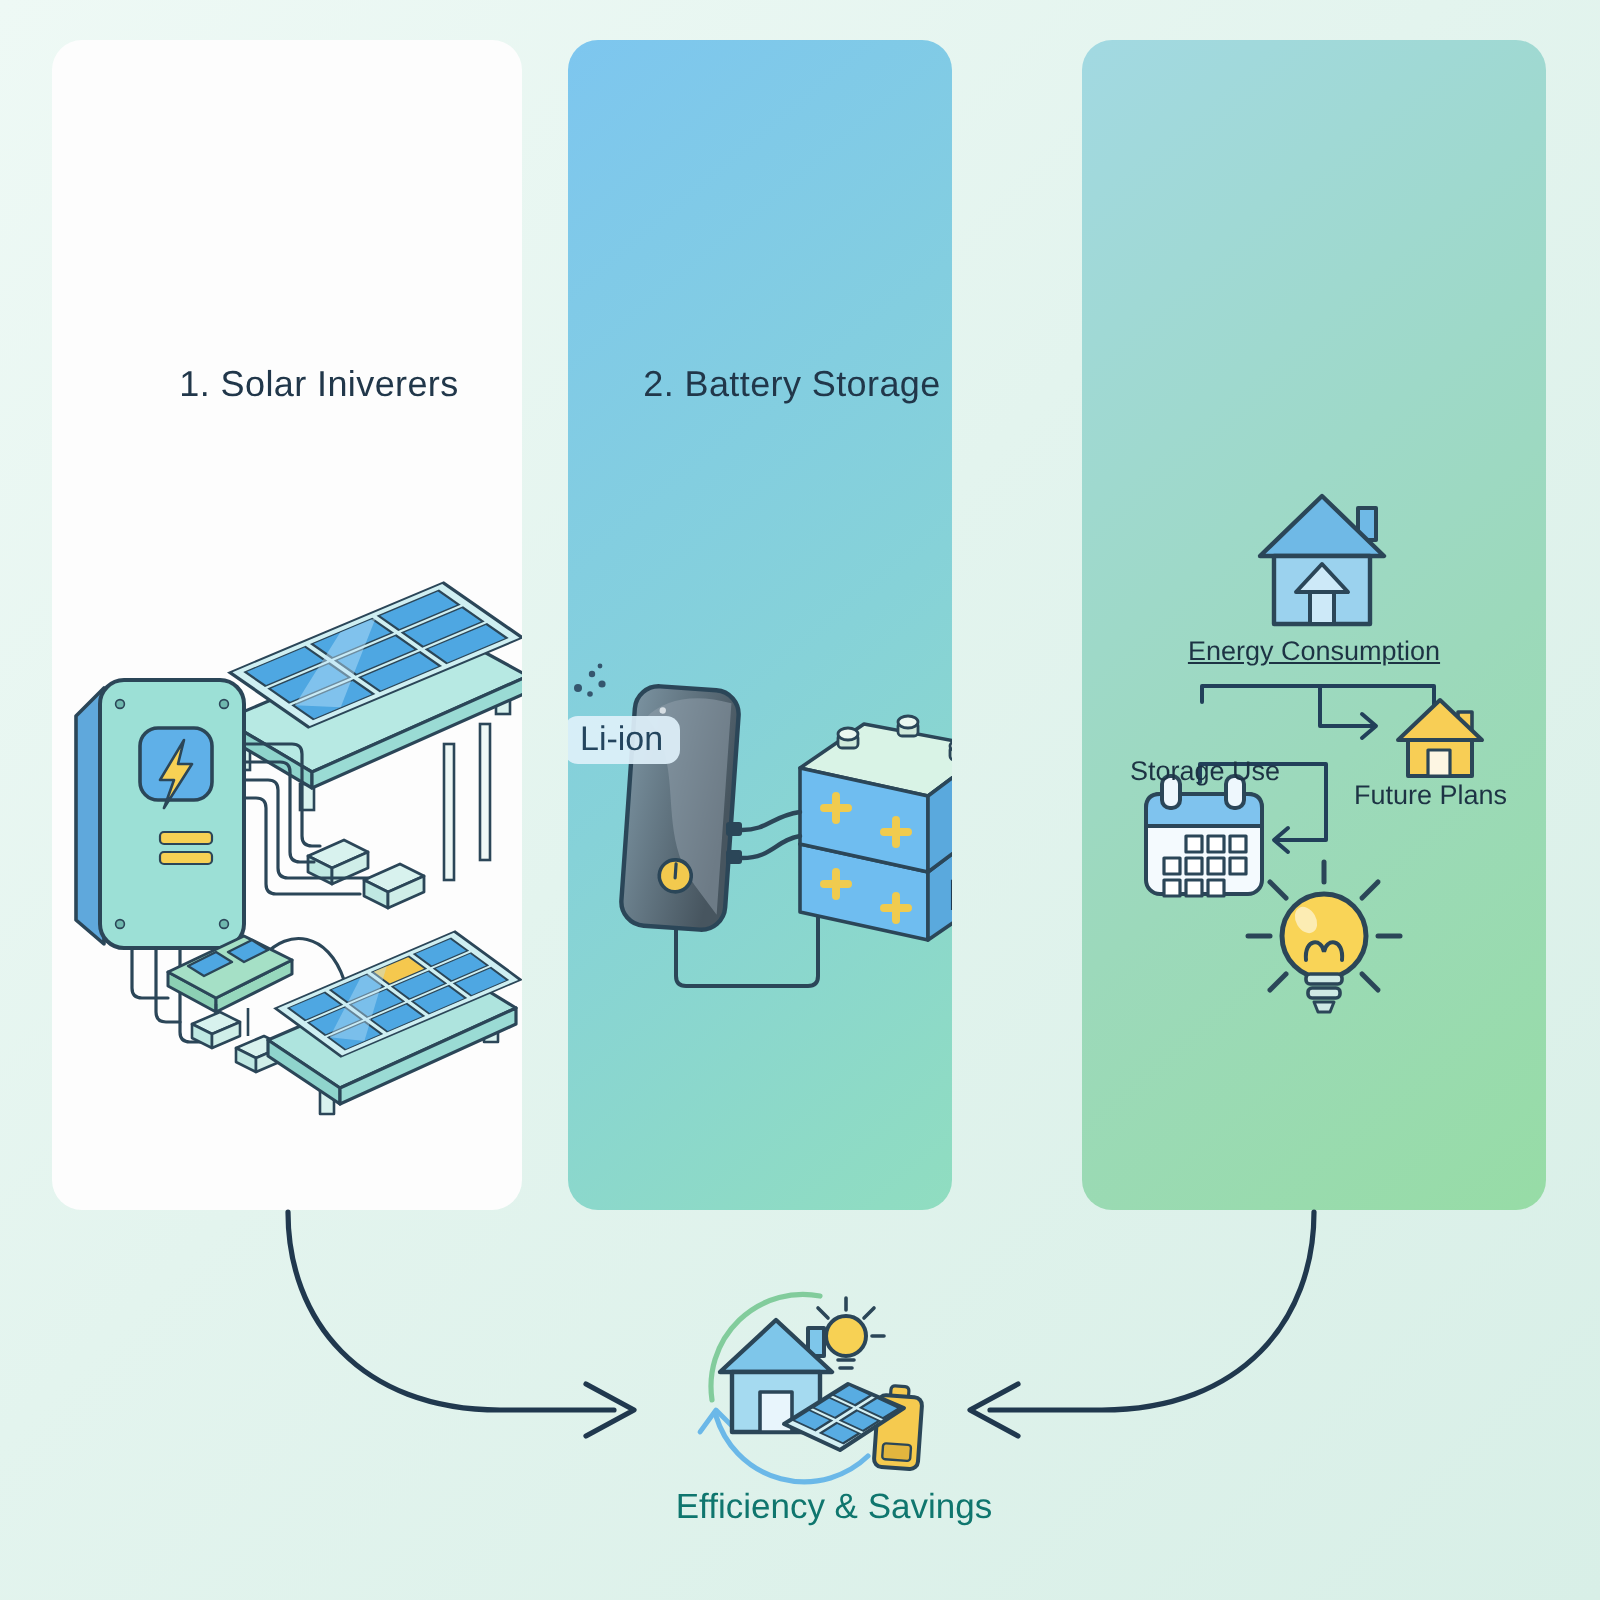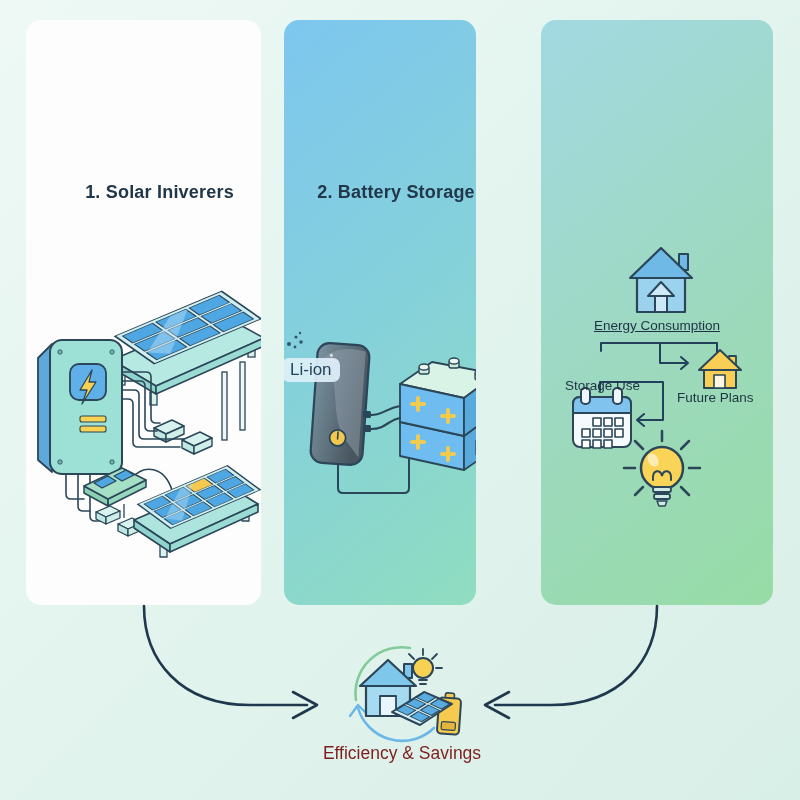--- a/index.html
+++ b/index.html
@@ -7,34 +7,34 @@
     width:800px;height:800px;position:relative;overflow:hidden;
     font-family:"Liberation Sans",sans-serif;
     background:linear-gradient(135deg,#eef9f5 0%,#e3f4ee 45%,#d8efe7 100%);
   }
   .panel{position:absolute;top:20px;height:585px;border-radius:15px;overflow:hidden;}
   .panel-1{left:26px;width:235px;background:#fdfdfd;}
   .panel-2{left:284px;width:192px;background:linear-gradient(140deg,#7dc6ef 0%,#86d2d8 55%,#90ddc0 100%);}
   .panel-3{left:541px;width:232px;background:linear-gradient(140deg,#a2d9e2 0%,#9cd9bb 60%,#97dca6 100%);}
   .panel-title{
     position:absolute;top:162px;left:0;right:0;text-align:center;
-    font-size:18px;font-weight:bold;letter-spacing:.2px;color:#21374a;margin-left:32px;
+    font-size:18px;font-weight:normal;letter-spacing:.2px;color:#21374a;margin-left:32px;
   }
   .illus{position:absolute;display:block;}
   .lbl{position:absolute;color:#1d3344;white-space:nowrap;}
   .lbl-sm{font-size:13.5px;}
   .pill{
     position:absolute;left:-2px;top:338px;padding:2px 8px;border-radius:7px;
     background:rgba(222,240,250,.92);color:#24455e;font-size:17px;
   }
   .pb-label{left:190px;top:415px;font-size:22px;font-weight:700;color:#1e3a50;}
   .center-x{left:0;right:0;text-align:center;}
   .footer-label{
-    position:absolute;left:252px;top:743px;width:300px;text-align:center;
-    font-size:17.5px;color:#7f1d1d;
+    position:absolute;left:267px;top:743px;width:300px;text-align:center;
+    font-size:17.5px;color:#0f766e;
   }
   svg{overflow:hidden;}
 </style>
 </head>
 <body>
 
 <div class="panel panel-1">
   <div class="panel-title">1. Solar Iniverers</div>
 
   <svg class="illus" style="left:0;top:260px;" width="235" height="320" viewBox="0 0 235 320">

